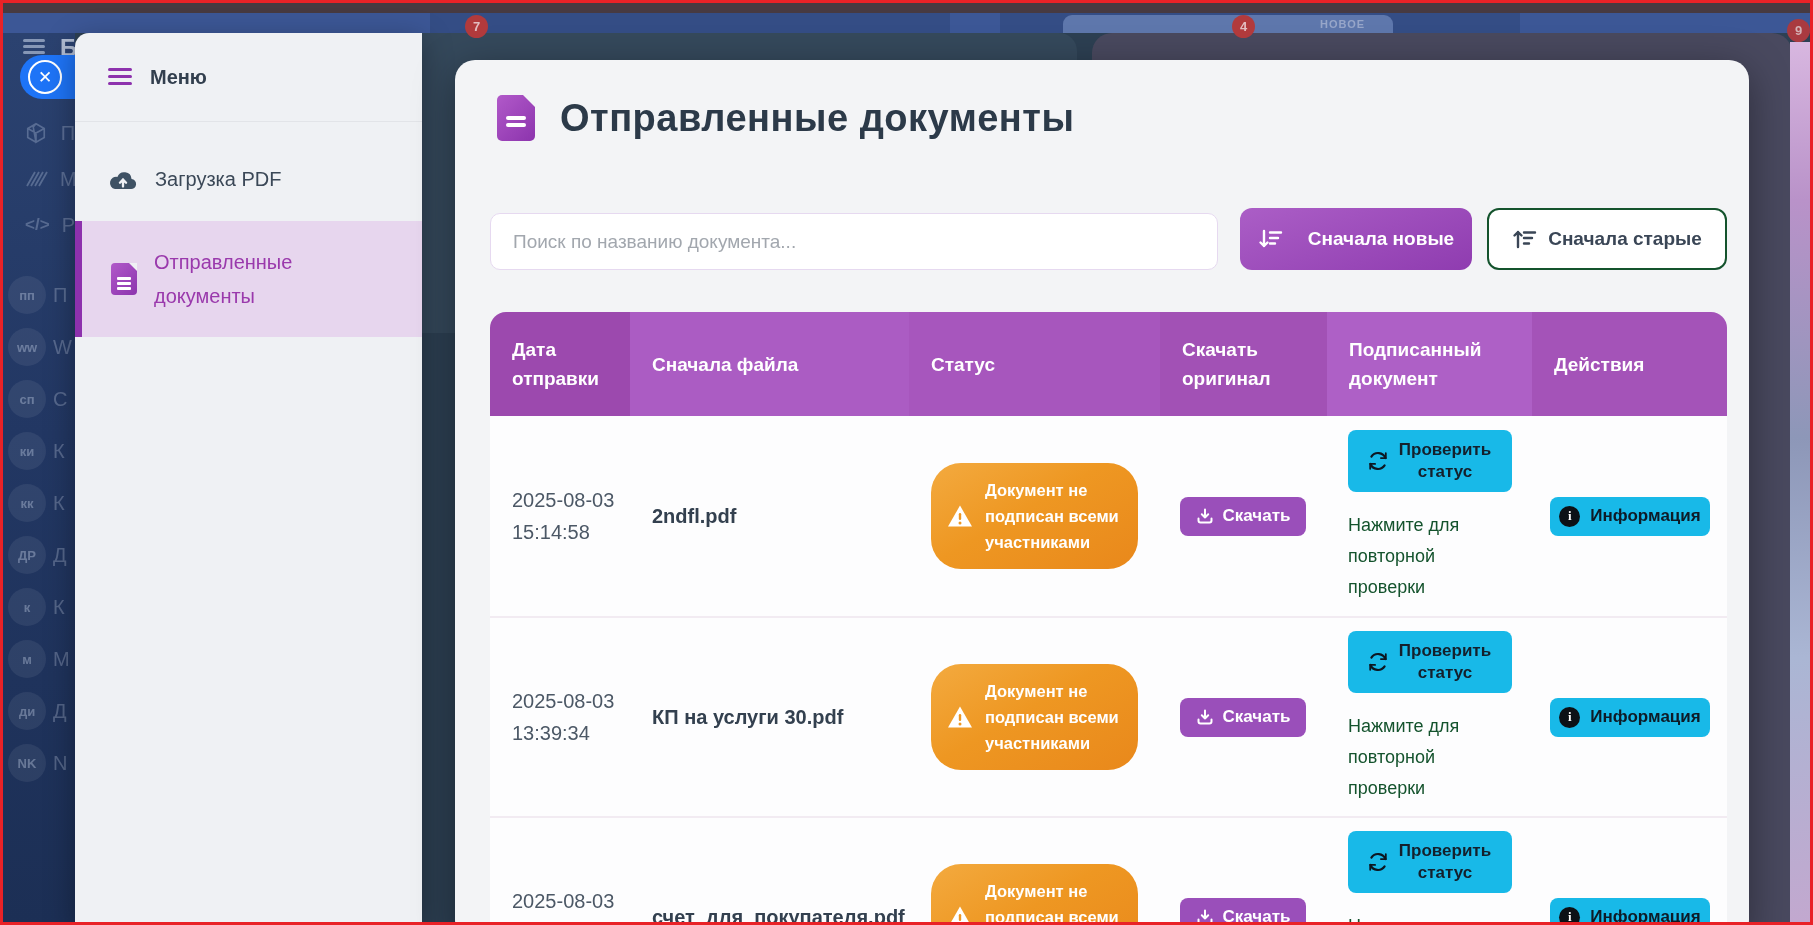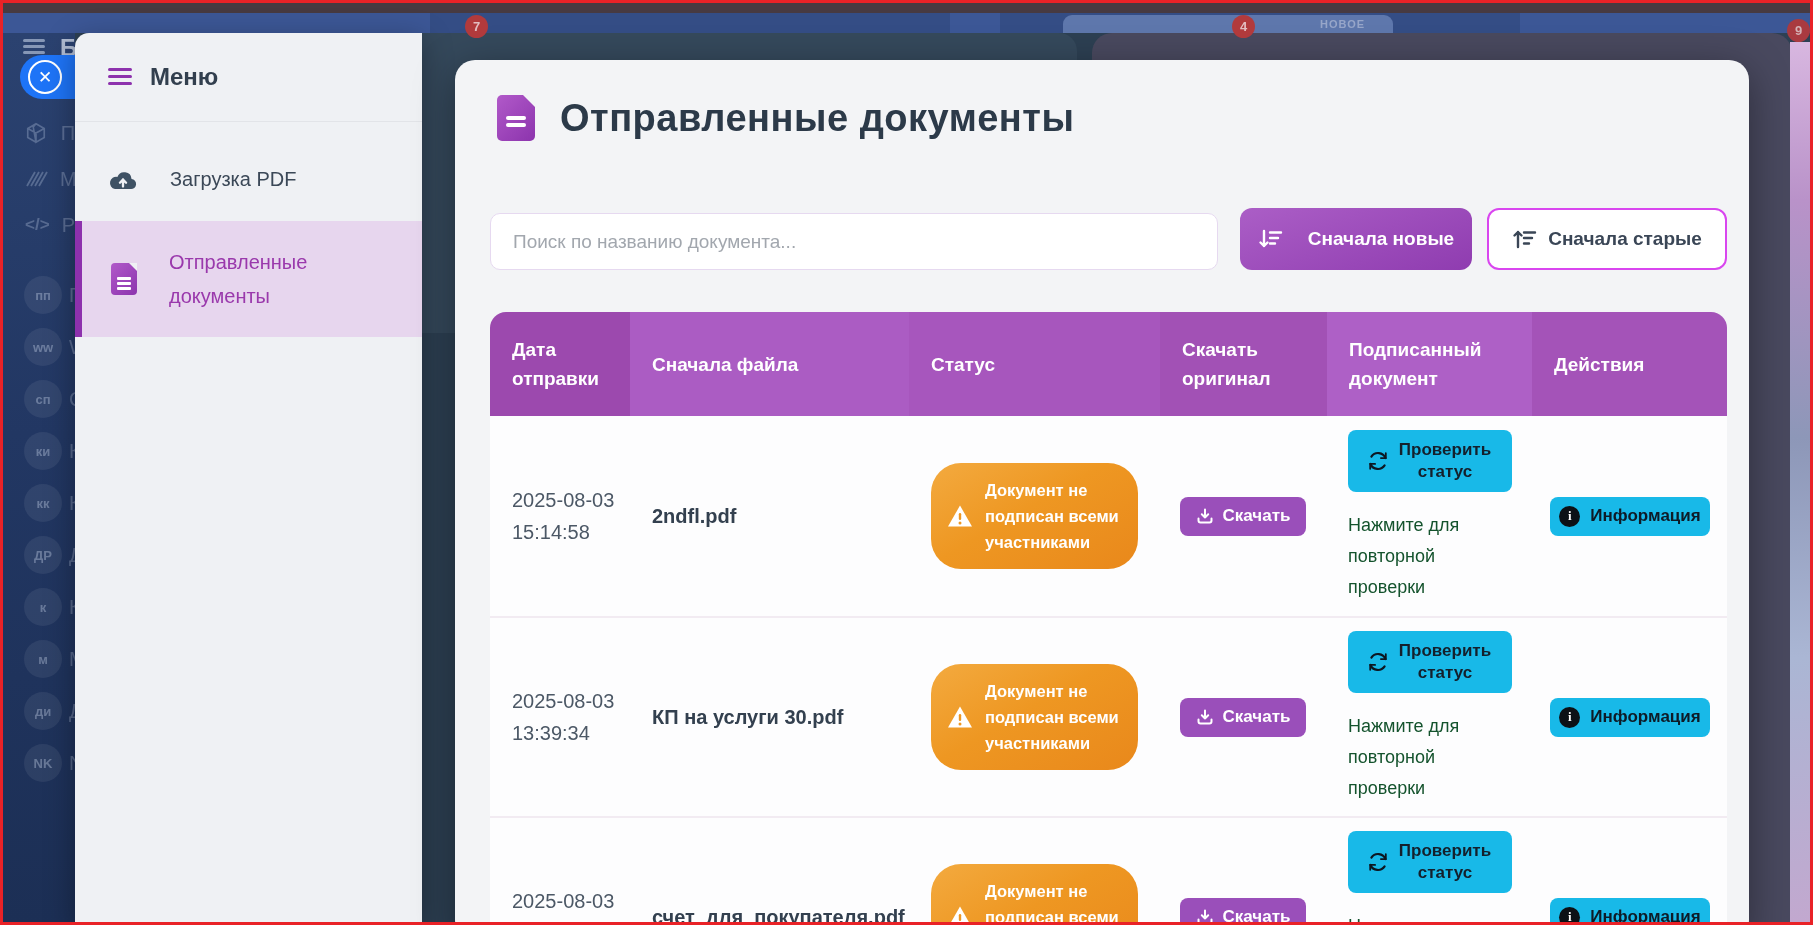--- a/index.html
+++ b/index.html
@@ -31,34 +31,34 @@
   .sb-burger i{display:block;height:2.5px;background:rgba(210,222,240,.55);margin-bottom:3.6px;border-radius:2px;}
   .sb-brand{position:absolute;left:57px;top:1px;font-size:24px;font-weight:700;color:rgba(222,230,243,.75);}
   .sb-pill{position:absolute;left:17px;top:22px;width:80px;height:44px;border-radius:22px;background:#1e74f7;}
   .sb-pill .ring{position:absolute;left:8px;top:5px;width:34px;height:34px;border:2px solid #fff;border-radius:50%;
     color:#fff;font-size:17px;font-weight:700;display:flex;align-items:center;justify-content:center;}
   .sb-navicons{position:absolute;left:0;top:77px;width:100%;}
   .sb-row{height:46px;display:flex;align-items:center;padding-left:22px;}
   .sb-row .ic{width:26px;color:rgba(200,212,235,.30);font-size:17px;font-weight:700;}
   .sb-row .lbl{margin-left:11px;font-size:20px;color:rgba(205,215,235,.30);}
   .sb-avatars{position:absolute;left:0;top:236px;width:100%;}
-  .sb-av-row{height:52px;display:flex;align-items:center;padding-left:21px;}
+  .sb-av-row{height:52px;display:flex;align-items:center;padding-left:5px;}
   .sb-avatar{width:38px;height:38px;border-radius:50%;background:rgba(255,255,255,.07);color:rgba(215,225,245,.35);
     font-size:13px;font-weight:700;display:flex;align-items:center;justify-content:center;flex:0 0 auto;}
   .sb-av-row .lbl{margin-left:7px;font-size:20px;color:rgba(205,215,235,.30);}
 
   
   .menu-panel{position:absolute;left:75px;top:33px;width:347px;bottom:0;z-index:3;background:#eff1f4;
     border-radius:14px 0 0 0;box-shadow:0 8px 30px rgba(0,0,0,.35);}
   .menu-head{height:89px;display:flex;align-items:center;padding-left:33px;border-bottom:1px solid #e2e4e8;}
   .m-burger{width:24px;height:18px;margin-right:18px;}
   .m-burger i{display:block;height:3.4px;background:#8d32ad;margin-bottom:3.6px;border-radius:2px;}
-  .menu-title{font-size:24px;font-weight:700;color:#323f4e;}
+  .menu-title{font-size:20px;font-weight:700;color:#323f4e;}
   .menu-list{margin-top:16px;}
-  .menu-item{display:flex;align-items:center;padding:30px 10px 30px 33px;cursor:pointer;gap:15px;}
+  .menu-item{display:flex;align-items:center;padding:30px 10px 30px 33px;cursor:pointer;}
   .menu-item .m-label{margin-left:17px;font-size:20px;color:#3b4857;}
   .menu-item.active{background:#e7d6ee;border-left:7px solid #8d31ad;padding-left:29px;padding-top:24px;padding-bottom:24px;}
   .menu-item.active .m-label{color:#9a39ac;font-weight:500;line-height:34px;}
   .doc-icon{position:relative;width:26px;height:32px;border-radius:4px;flex:0 0 auto;
     background:linear-gradient(135deg,#b159c9,#8c34ad);}
   .doc-icon:before{content:"";position:absolute;right:0;top:0;border-style:solid;border-width:0 8px 8px 0;
     border-color:transparent #eff1f4 transparent transparent;}
   .doc-icon .lines{position:absolute;left:6px;top:14px;width:14px;height:2.5px;background:#fff;border-radius:1px;
     box-shadow:0 5px 0 #fff,0 10px 0 #fff;}
 
@@ -73,21 +73,21 @@
     box-shadow:0 7px 0 #fff;}
   .page-title{margin-left:25px;font-size:38px;font-weight:700;color:#2c3a49;letter-spacing:.5px;}
 
   .controls-row{position:absolute;left:35px;top:148px;width:1237px;height:62px;display:flex;}
   .search-input{width:728px;height:57px;margin-top:5px;border:1px solid #e6d9f0;border-radius:10px;background:#fff;
     padding:0 22px;font-size:19px;color:#333;outline:none;}
   .search-input::placeholder{color:#a2a7ae;}
   .btn-sort-new{margin-left:22px;width:232px;height:62px;border:none;border-radius:12px;cursor:pointer;
     background:linear-gradient(160deg,#ab5ec6,#8f3cb0);color:#fff;font-size:19px;font-weight:700;
     display:flex;align-items:center;justify-content:center;gap:24px;}
-  .btn-sort-old{margin-left:15px;width:240px;height:62px;border:2px solid #d946ef;border-radius:12px;background:#fff;
+  .btn-sort-old{margin-left:15px;width:240px;height:62px;border:2px solid #14532d;border-radius:12px;background:#fff;
     color:#3a4656;font-size:19px;font-weight:700;cursor:pointer;
     display:flex;align-items:center;justify-content:center;gap:10px;}
 
   .table{position:absolute;left:35px;top:252px;width:1237px;}
   .thead{display:grid;grid-template-columns:140px 279px 251px 167px 205px 195px;height:104px;
     border-radius:16px 16px 0 0;overflow:hidden;}
   .th{display:flex;align-items:center;padding-left:22px;padding-right:10px;color:#fff;font-size:19px;font-weight:700;line-height:29px;}
   .th1{background:#9c49ae;}.th2{background:#ab5cc3;}.th3{background:#a756bd;}
   .th4{background:#a251b5;}.th5{background:#ae60c6;}.th6{background:#a453b8;}
   .tbody{background:#fdfdfe;}

